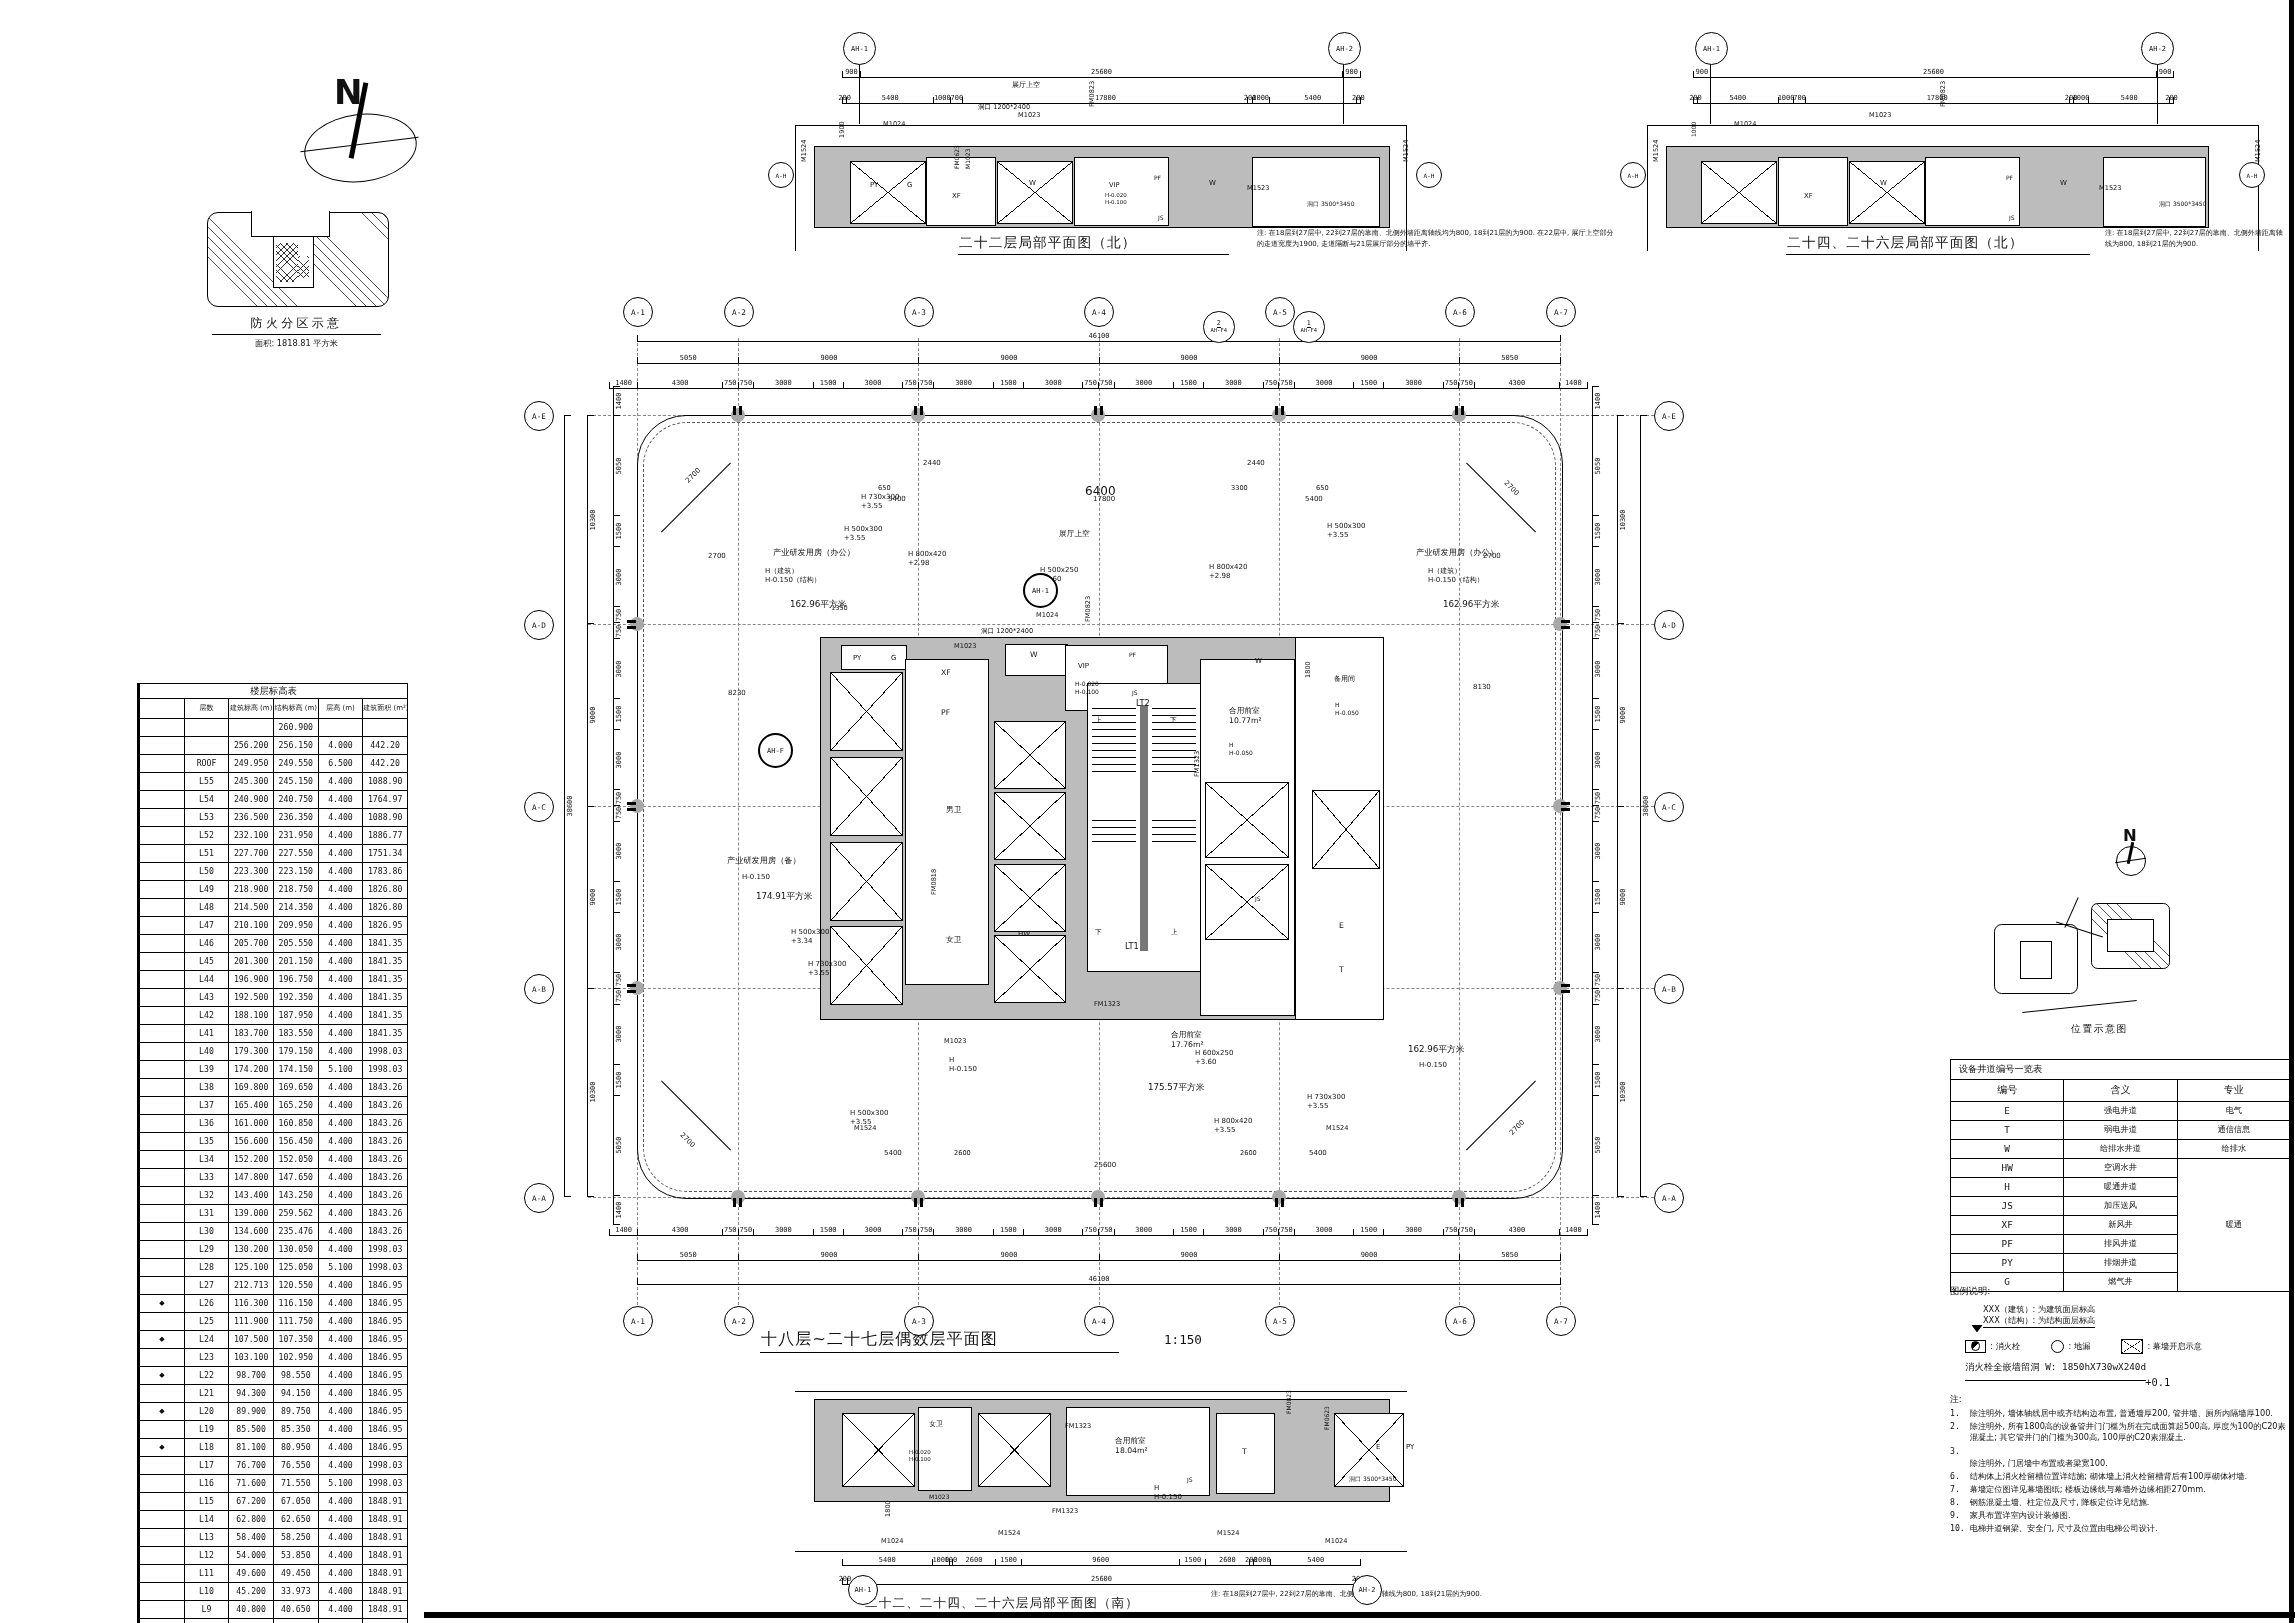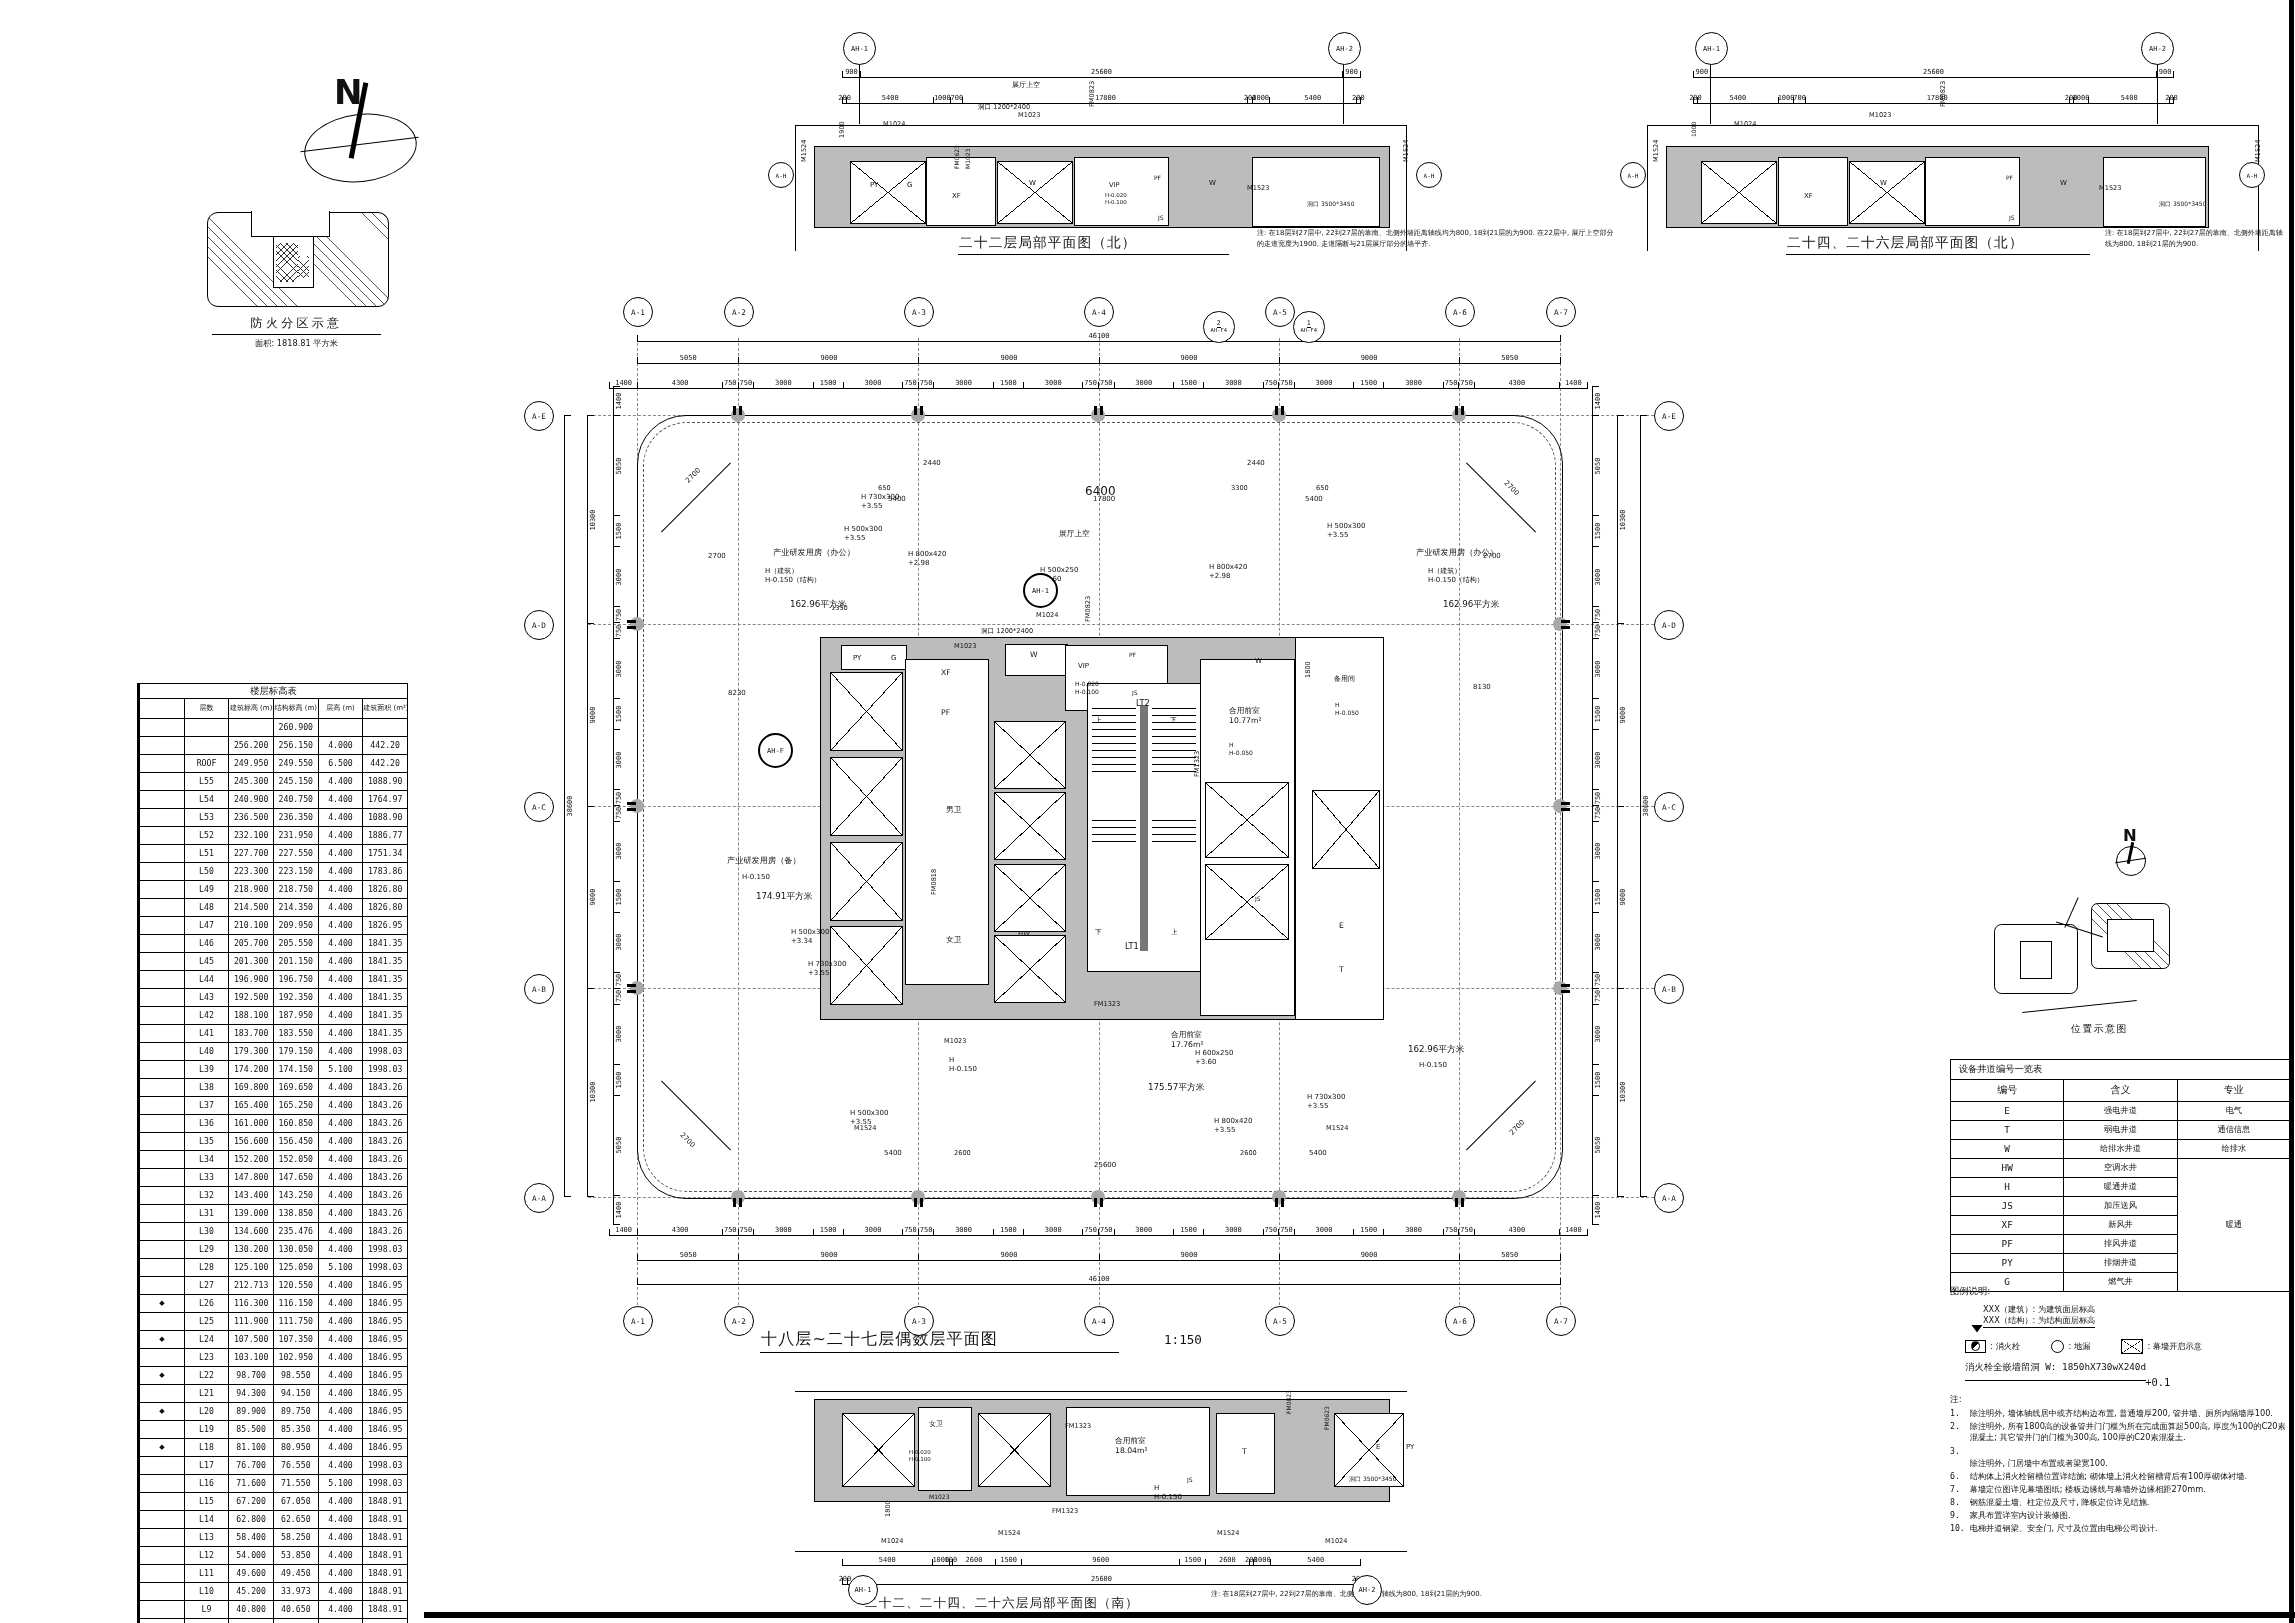--- a/index.html
+++ b/index.html
@@ -318,21 +318,21 @@
             <td>L32</td>
             <td>143.400</td>
             <td>143.250</td>
             <td>4.400</td>
             <td>1843.26</td>
           </tr>
           <tr>
             <td></td>
             <td>L31</td>
             <td>139.000</td>
-            <td>138.850</td>
+            <td>259.562</td>
             <td>4.400</td>
             <td>1843.26</td>
           </tr>
           <tr>
             <td></td>
             <td>L30</td>
             <td>134.600</td>
             <td>235.476</td>
             <td>4.400</td>
             <td>1843.26</td>

